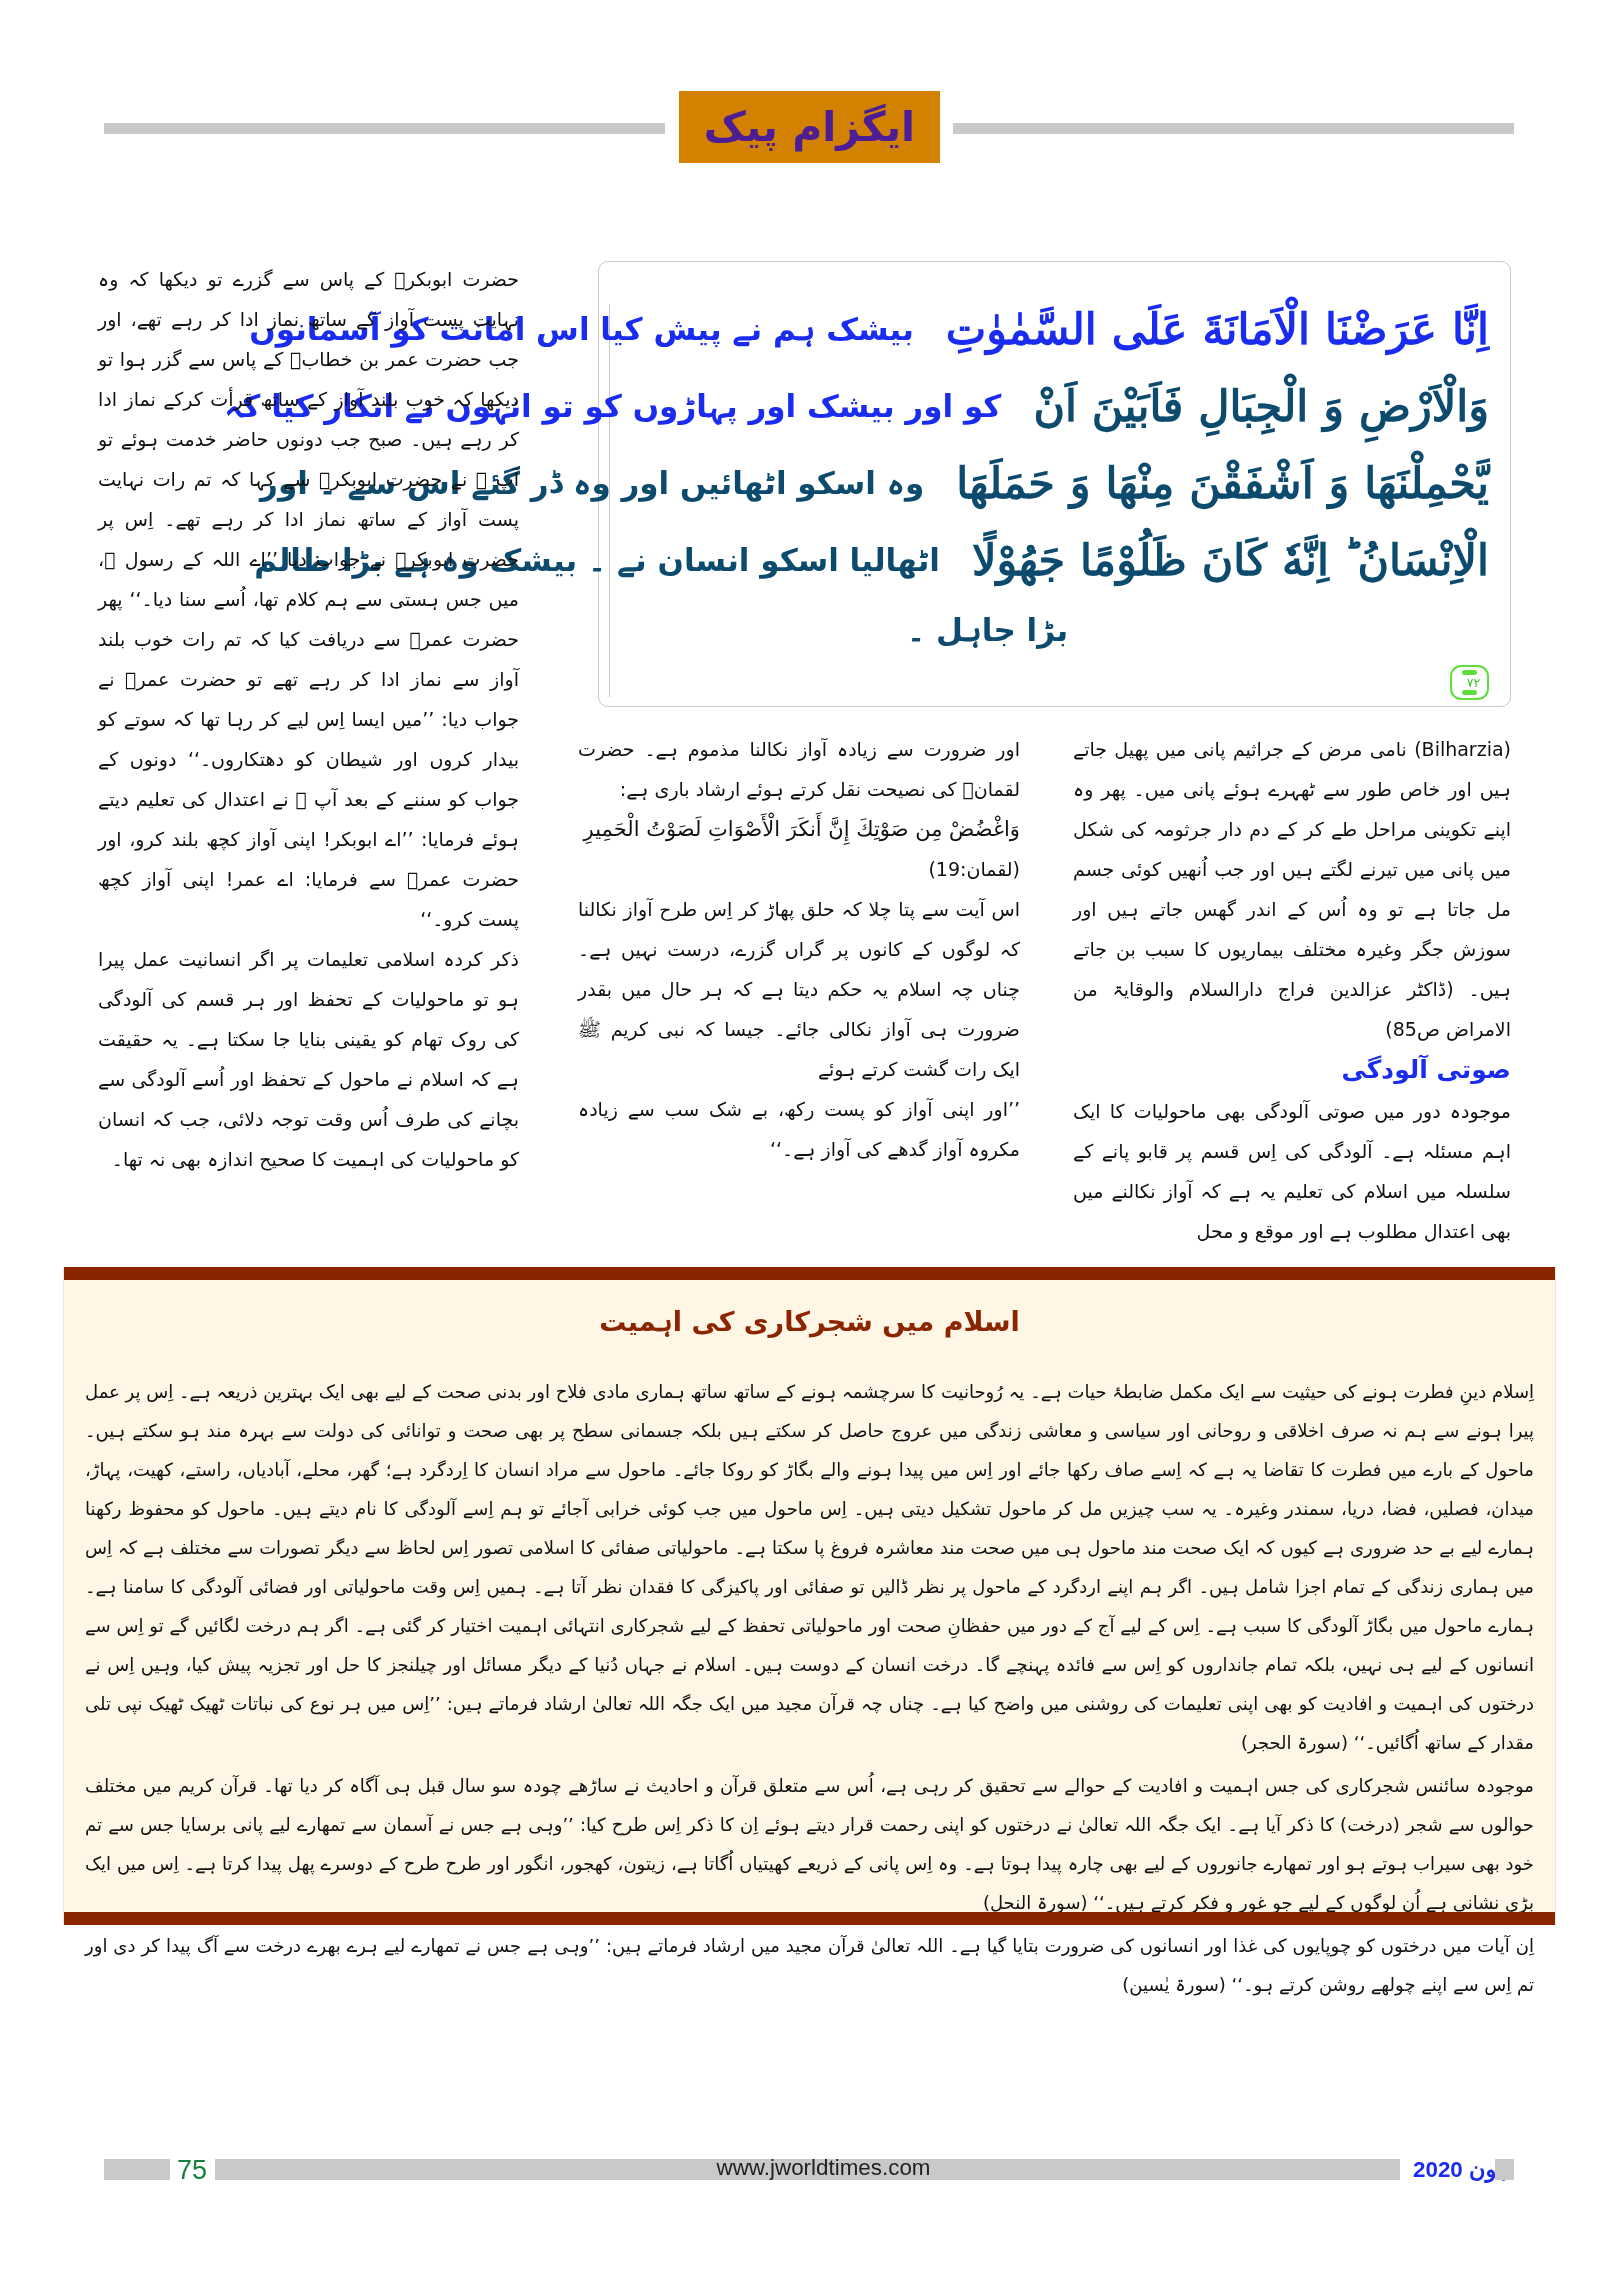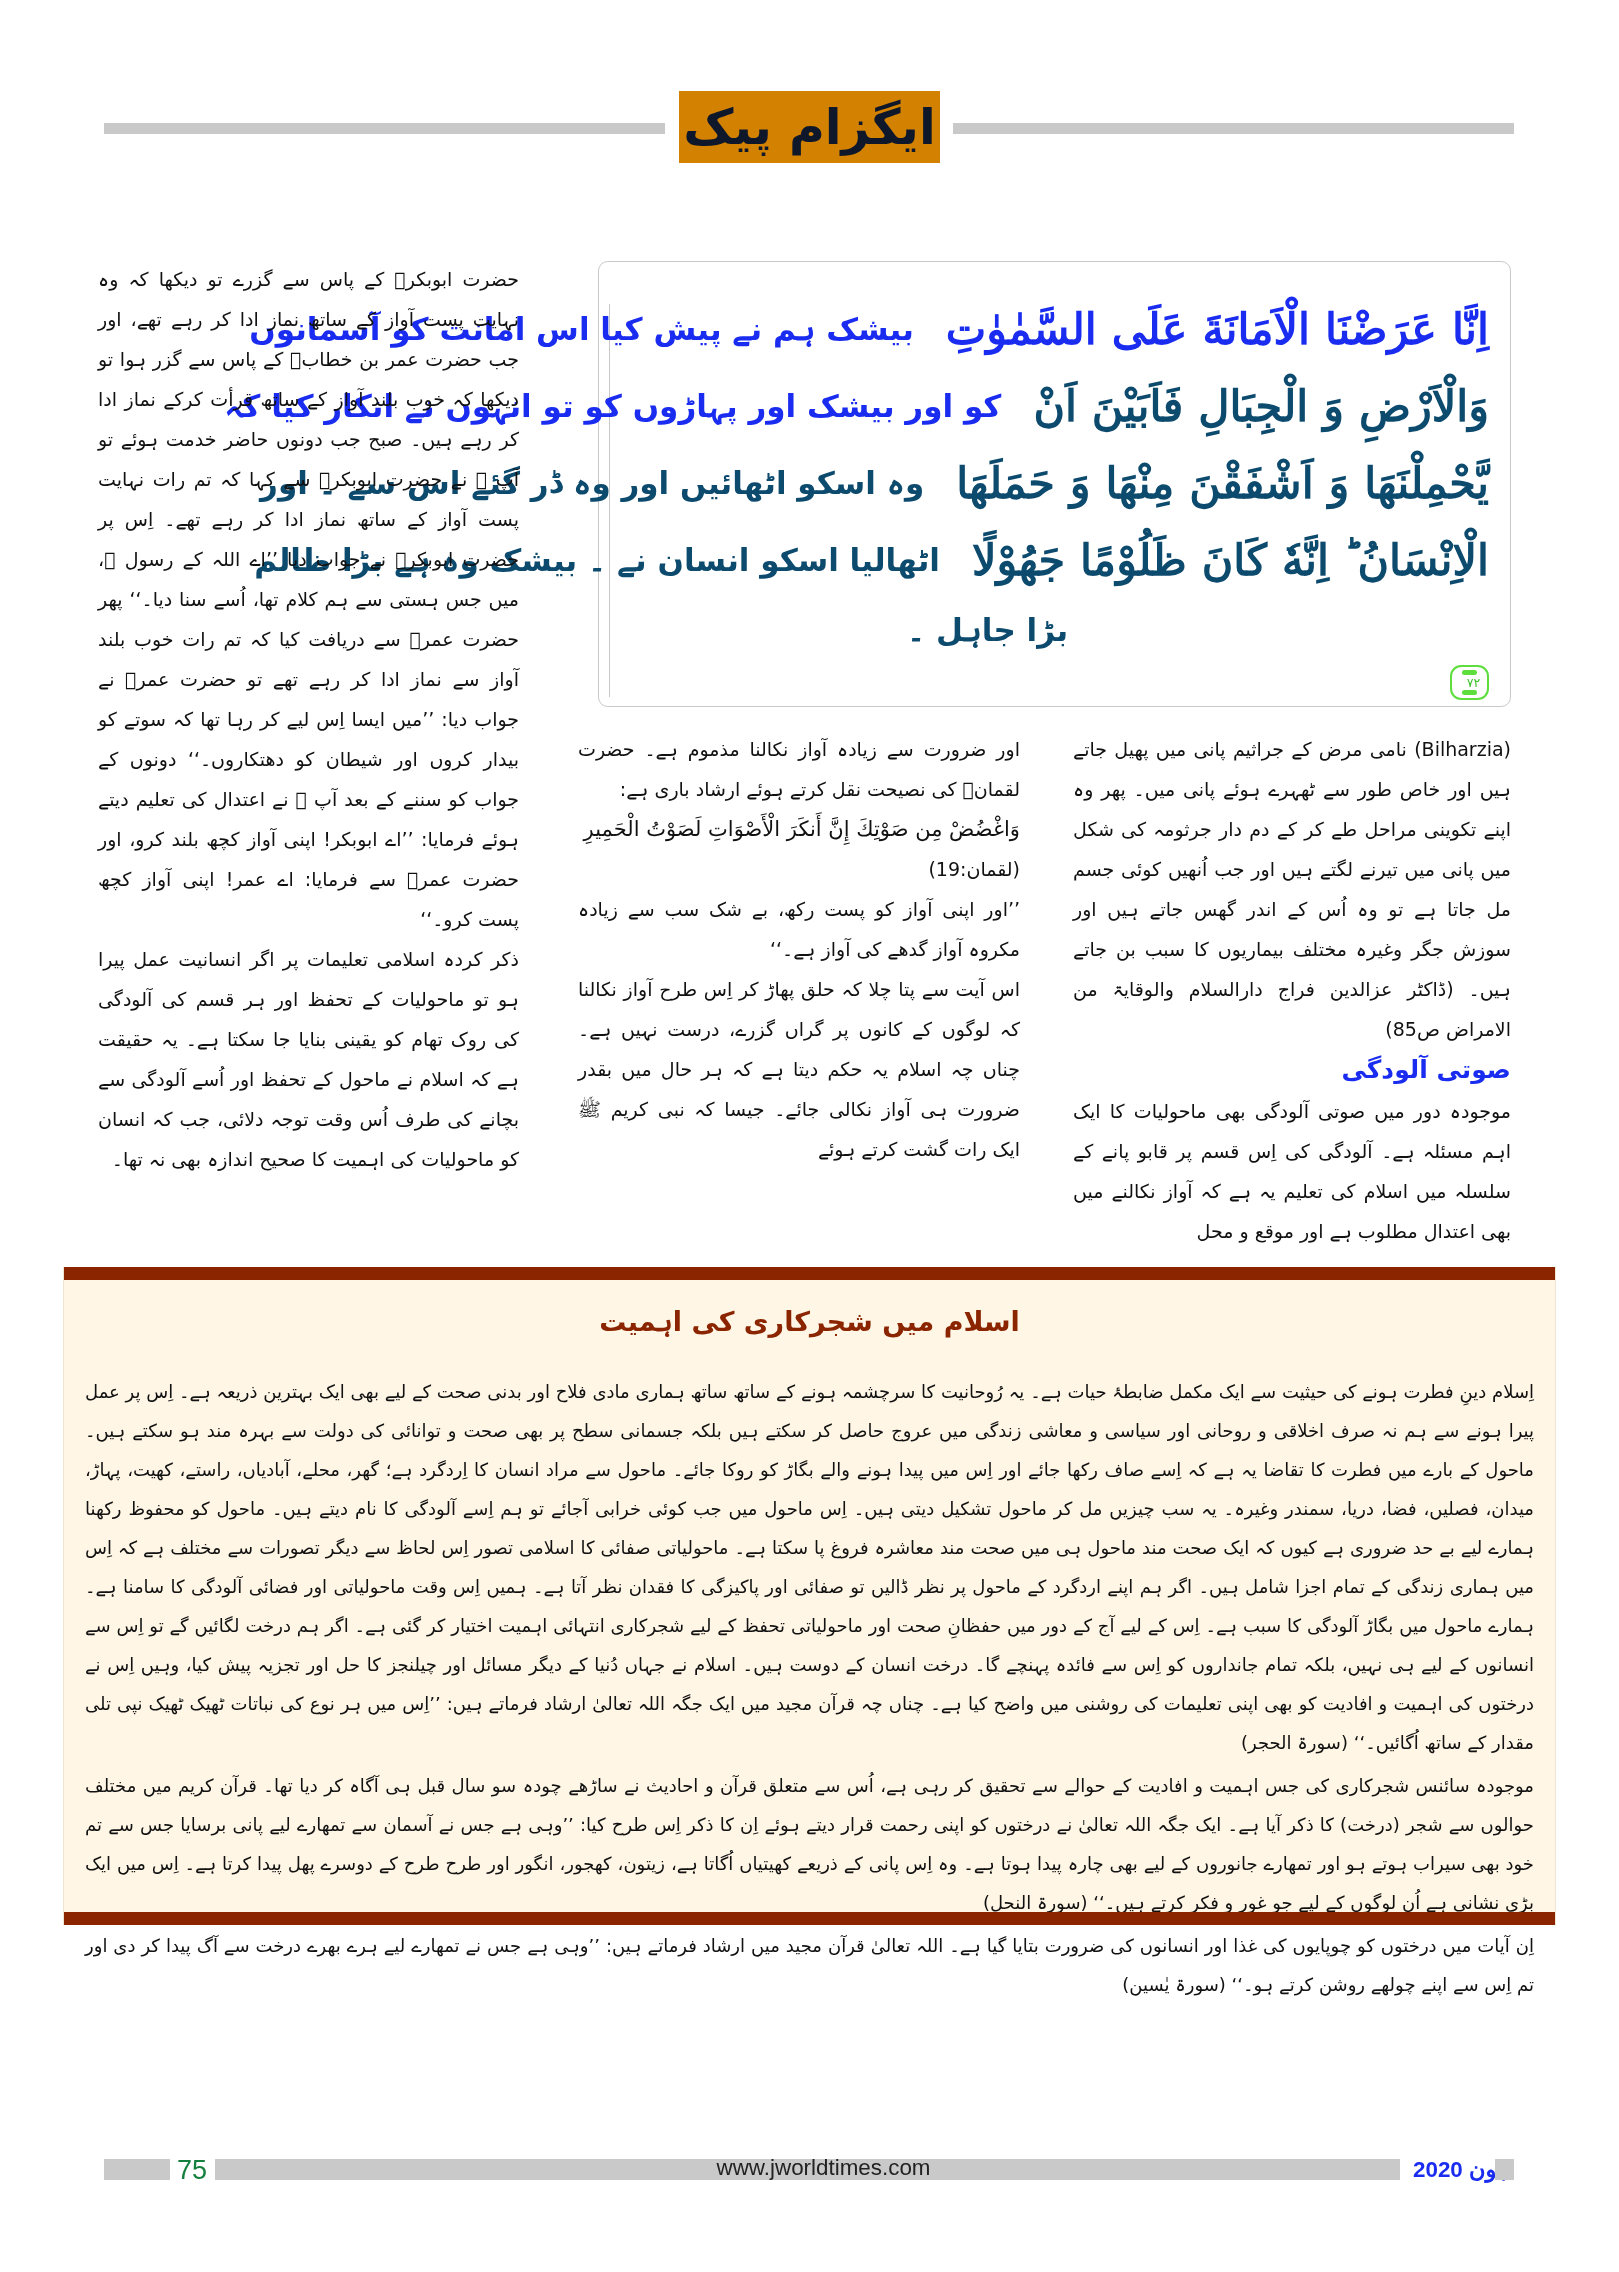--- a/index.html
+++ b/index.html
@@ -3,22 +3,22 @@
 <meta charset="utf-8">
 <style>
   * { box-sizing: border-box; margin: 0; padding: 0; }
   html, body { width: 1619px; height: 2273px; background: #ffffff; }
   body { position: relative; font-family: "DejaVu Sans", sans-serif; color: #111; overflow: hidden; }
 
   
   .hdr-rule { position: absolute; top: 123px; height: 11.2px; background: #c9c9c9; }
   .hdr-rule.left { left: 104px; width: 561px; }
   .hdr-rule.right { left: 953px; width: 561px; }
-  .hdr-title { position: absolute; left: 679px; top: 91px; width: 261px; height: 72px; background: #d28100; color: #0f172a;
-    font-family: "DejaVu Sans", sans-serif; font-weight: bold; font-size: 49px; display: flex; align-items: center; justify-content: center; direction: rtl; }
+  .hdr-title { position: absolute; left: 679px; top: 91px; width: 261px; height: 72px; background: #d28100; color: #4c1d95;
+    font-family: "DejaVu Sans", sans-serif; font-weight: bold; font-size: 41px; display: flex; align-items: center; justify-content: center; direction: rtl; }
 
   
   .quran-box { position: absolute; left: 598px; top: 261px; width: 913px; height: 446px; border: 1.4px solid #c8c8c8; border-radius: 9.8px; background: #fff; }
   .quran-inner-line { position: absolute; left: 9.8px; top: 42px; width: 1.4px; height: 393px; background: #c8c8c8; }
   .quran-lines { position: absolute; left: 21px; right: 21px; top: 28px; direction: rtl; }
   .q-line { display: flex; justify-content: space-between; align-items: center; height: 77px; font-size: 43px; font-family: "DejaVu Serif", serif; font-weight: bold; }
   .q-line .ar { white-space: nowrap; margin-left: 32px; }
   .q-line .ur { font-size: 31px; white-space: nowrap; font-family: "DejaVu Sans", sans-serif; font-weight: bold; }
   .blue { color: #1a2cf0; }
   .pink { color: #0c4a6e; }
@@ -86,22 +86,22 @@
 
 <div class="col col-left">
   <p>حضرت ابوبکرؓ کے پاس سے گزرے تو دیکھا کہ وہ نہایت پست آواز کے ساتھ نماز ادا کر رہے تھے، اور جب حضرت عمر بن خطابؓ کے پاس سے گزر ہوا تو دیکھا کہ خوب بلند آواز کے ساتھ قرأت کرکے نماز ادا کر رہے ہیں۔ صبح جب دونوں حاضر خدمت ہوئے تو آپ ﷺ نے حضرت ابوبکرؓ سے کہا کہ تم رات نہایت پست آواز کے ساتھ نماز ادا کر رہے تھے۔ اِس پر حضرت ابوبکرؓ نے جواب دیا ’’اے اللہ کے رسول ﷺ، میں جس ہستی سے ہم کلام تھا، اُسے سنا دیا۔‘‘ پھر حضرت عمرؓ سے دریافت کیا کہ تم رات خوب بلند آواز سے نماز ادا کر رہے تھے تو حضرت عمرؓ نے جواب دیا: ’’میں ایسا اِس لیے کر رہا تھا کہ سوتے کو بیدار کروں اور شیطان کو دھتکاروں۔‘‘ دونوں کے جواب کو سننے کے بعد آپ ﷺ نے اعتدال کی تعلیم دیتے ہوئے فرمایا: ’’اے ابوبکر! اپنی آواز کچھ بلند کرو، اور حضرت عمرؓ سے فرمایا: اے عمر! اپنی آواز کچھ پست کرو۔‘‘</p>
   <p>ذکر کردہ اسلامی تعلیمات پر اگر انسانیت عمل پیرا ہو تو ماحولیات کے تحفظ اور ہر قسم کی آلودگی کی روک تھام کو یقینی بنایا جا سکتا ہے۔ یہ حقیقت ہے کہ اسلام نے ماحول کے تحفظ اور اُسے آلودگی سے بچانے کی طرف اُس وقت توجہ دلائی، جب کہ انسان کو ماحولیات کی اہمیت کا صحیح اندازہ بھی نہ تھا۔</p>
 </div>
 
 <div class="col col-mid">
   <p>اور ضرورت سے زیادہ آواز نکالنا مذموم ہے۔ حضرت لقمانؑ کی نصیحت نقل کرتے ہوئے ارشاد باری ہے:</p>
   <p class="arabic-inline">وَاغْضُضْ مِن صَوْتِكَ إِنَّ أَنكَرَ الْأَصْوَاتِ لَصَوْتُ الْحَمِيرِ</p>
   <p class="ref">(لقمان:19)</p>
+  <p>اس آیت سے پتا چلا کہ حلق پھاڑ کر اِس طرح آواز نکالنا کہ لوگوں کے کانوں پر گراں گزرے، درست نہیں ہے۔ چناں چہ اسلام یہ حکم دیتا ہے کہ ہر حال میں بقدر ضرورت ہی آواز نکالی جائے۔ جیسا کہ نبی کریم ﷺ ایک رات گشت کرتے ہوئے</p>
   <p>’’اور اپنی آواز کو پست رکھ، بے شک سب سے زیادہ مکروہ آواز گدھے کی آواز ہے۔‘‘</p>
-  <p>اس آیت سے پتا چلا کہ حلق پھاڑ کر اِس طرح آواز نکالنا کہ لوگوں کے کانوں پر گراں گزرے، درست نہیں ہے۔ چناں چہ اسلام یہ حکم دیتا ہے کہ ہر حال میں بقدر ضرورت ہی آواز نکالی جائے۔ جیسا کہ نبی کریم ﷺ ایک رات گشت کرتے ہوئے</p>
 </div>
 
 <div class="col col-right">
   <p>(Bilharzia) نامی مرض کے جراثیم پانی میں پھیل جاتے ہیں اور خاص طور سے ٹھہرے ہوئے پانی میں۔ پھر وہ اپنے تکوینی مراحل طے کر کے دم دار جرثومہ کی شکل میں پانی میں تیرنے لگتے ہیں اور جب اُنھیں کوئی جسم مل جاتا ہے تو وہ اُس کے اندر گھس جاتے ہیں اور سوزش جگر وغیرہ مختلف بیماریوں کا سبب بن جاتے ہیں۔ (ڈاکٹر عزالدین فراج دارالسلام والوقایۃ من الامراض ص85)</p>
   <p class="sub-head">صوتی آلودگی</p>
   <p>موجودہ دور میں صوتی آلودگی بھی ماحولیات کا ایک اہم مسئلہ ہے۔ آلودگی کی اِس قسم پر قابو پانے کے سلسلہ میں اسلام کی تعلیم یہ ہے کہ آواز نکالنے میں بھی اعتدال مطلوب ہے اور موقع و محل</p>
 </div>
 
 <div class="bottom-box">
   <div class="bb-bar top"></div>

